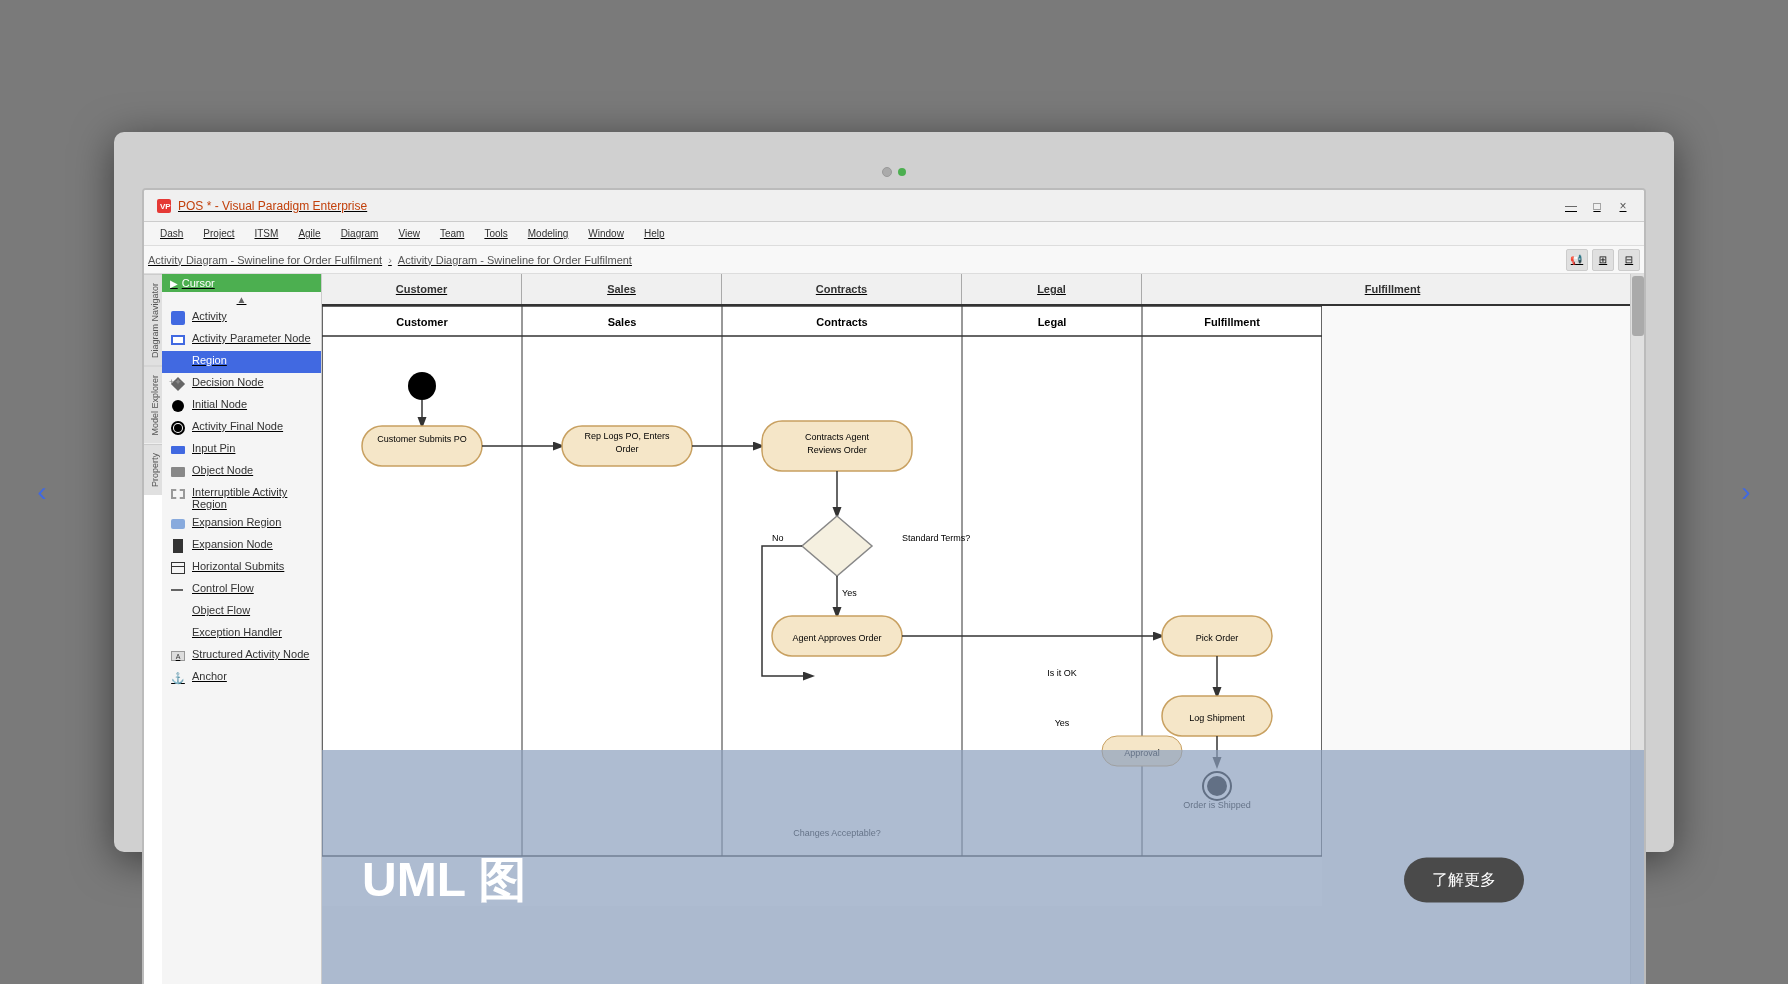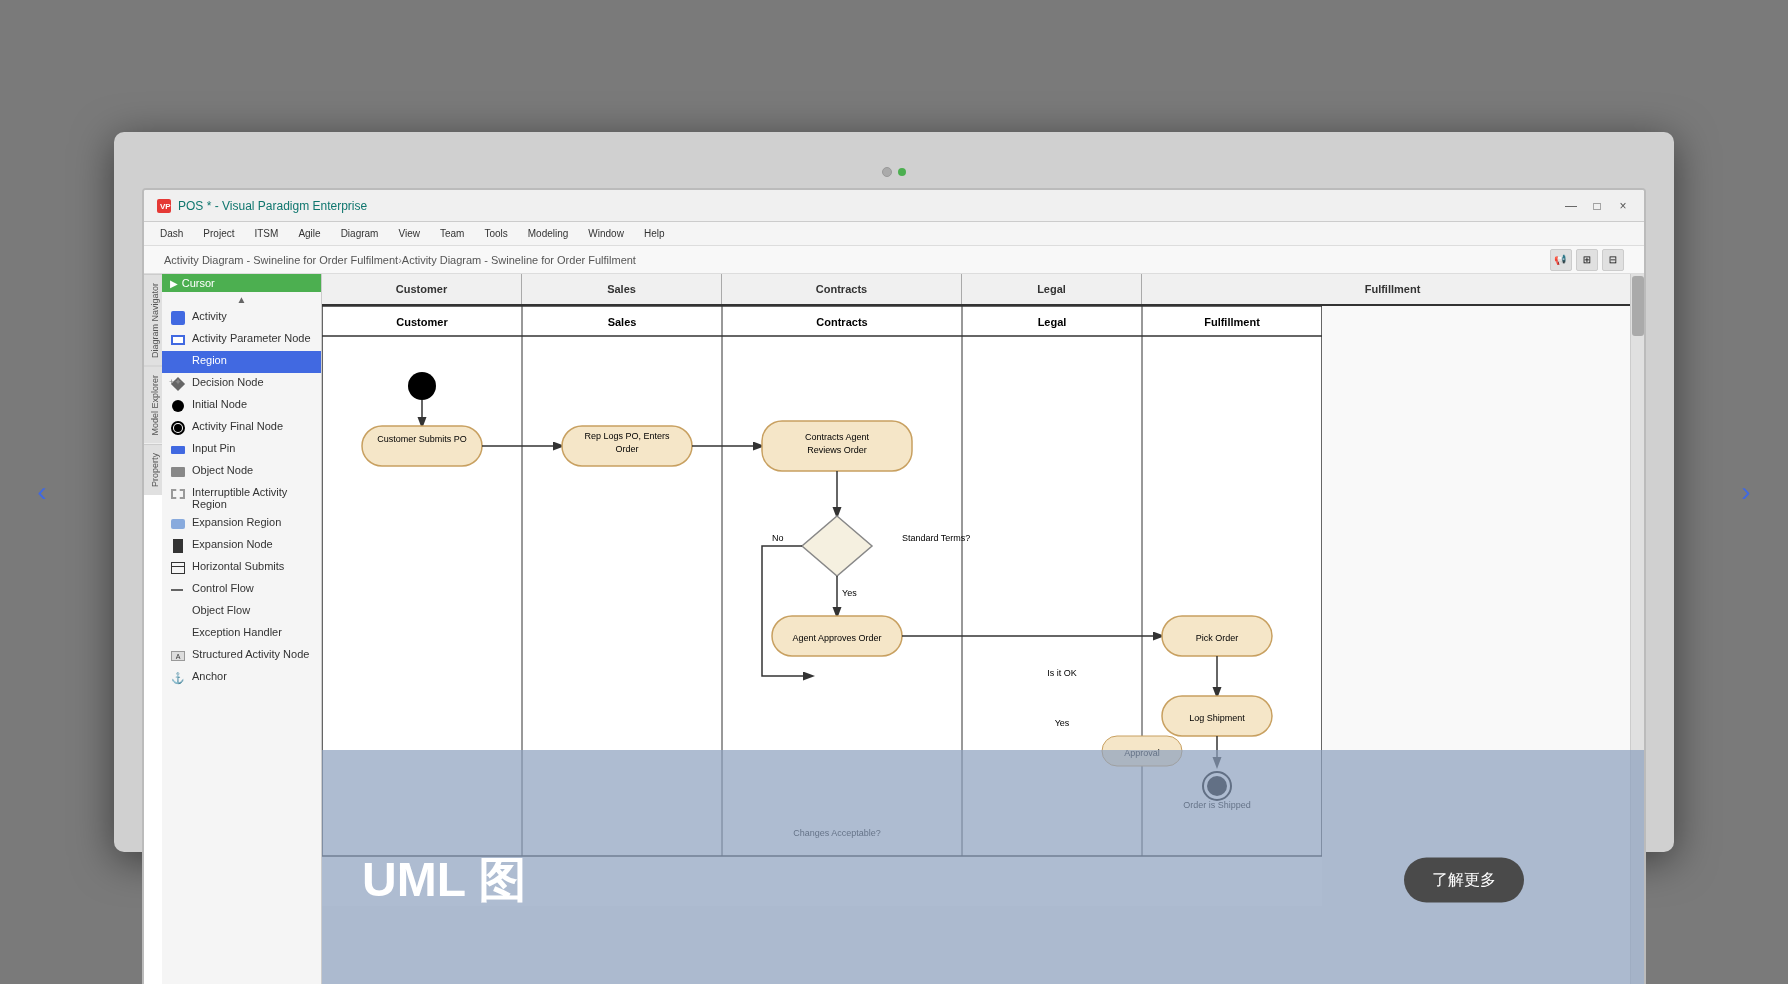--- a/index.html
+++ b/index.html
@@ -15,20 +15,21 @@
     }
 
     .laptop-frame {
       background: #d0d0d0;
       border-radius: 10px;
       padding: 28px 28px 40px 28px;
       width: 1560px;
       height: 720px;
       position: relative;
       box-shadow: 0 8px 40px rgba(0,0,0,0.5);
+      text-decoration: underline;
     }
 
     .laptop-top-bar {
       display: flex;
       justify-content: center;
       align-items: center;
       height: 24px;
       margin-bottom: 4px;
     }
 
@@ -78,21 +79,21 @@
       justify-content: center;
     }
 
     .title-bar-icon svg {
       width: 14px;
       height: 14px;
     }
 
     .title-bar-title {
       font-size: 12px;
-      color: #0f766e;
+      color: #c2410c;
       flex: 1;
     }
 
     .title-bar-controls {
       display: flex;
       gap: 8px;
     }
 
     .title-bar-btn {
       width: 18px;
@@ -123,22 +124,23 @@
       cursor: pointer;
       border-radius: 2px;
     }
 
     
     .breadcrumb-bar {
       background: #f8f8f8;
       height: 28px;
       display: flex;
       align-items: center;
-      padding: 0 20px;
+      padding: 0 4px;
       border-bottom: 1px solid #ddd;
+      gap: 6px;
     }
 
     .breadcrumb-text {
       font-size: 11px;
       color: #555;
     }
 
     .breadcrumb-arrow {
       font-size: 11px;
       color: #888;

